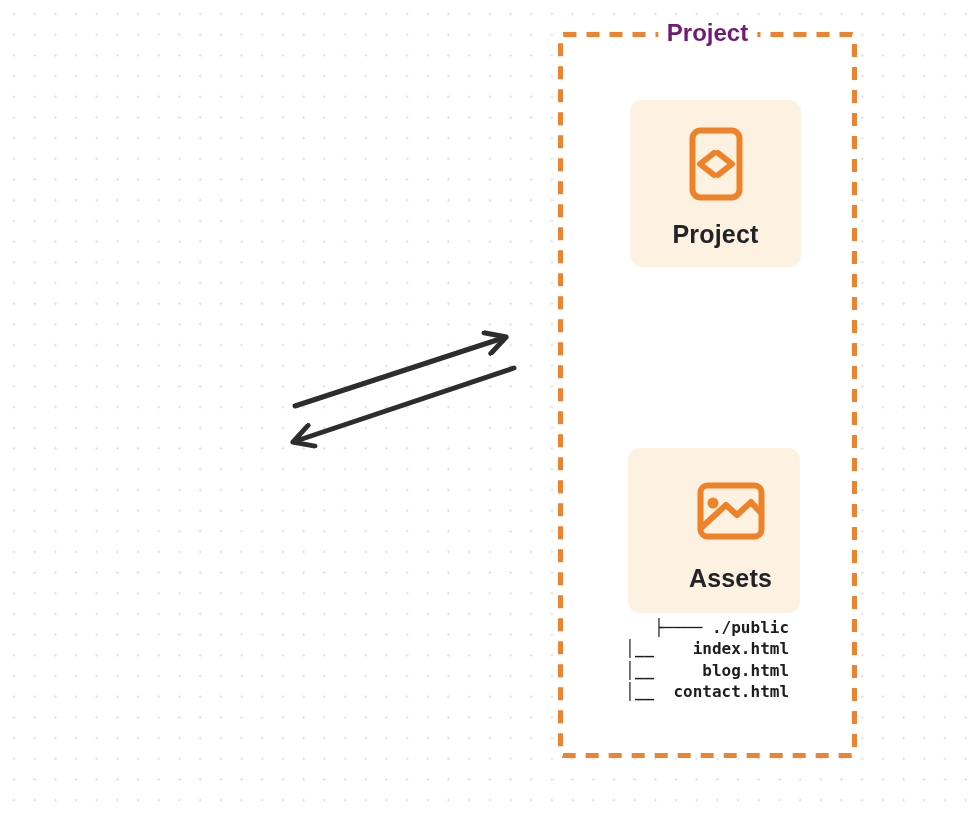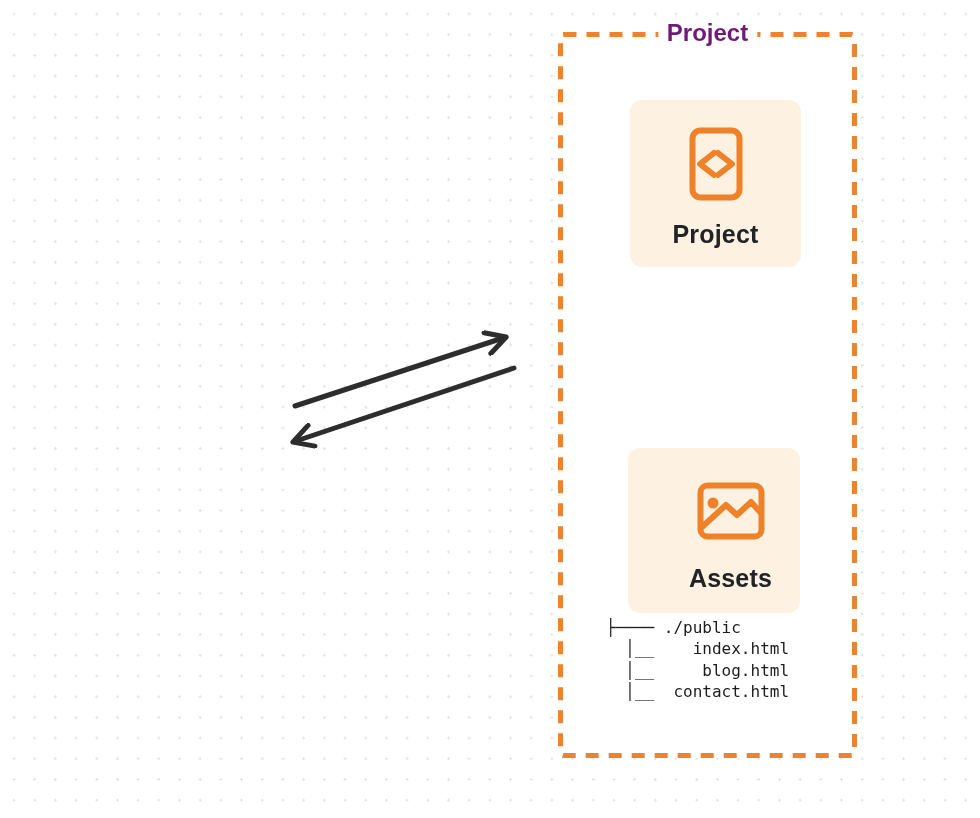--- a/index.html
+++ b/index.html
@@ -53,22 +53,23 @@
   .card.worker{left:72px;top:68px;width:171px;height:167px;padding-top:27px;box-sizing:border-box;}
   .card.assets{left:70px;top:416px;width:172px;height:165px;padding-top:34px;box-sizing:border-box;padding-left:33px;}
   .card.worker .card-label{margin-top:19px;}
   .card.assets .card-label{margin-top:24px;}
   .card-label{font-size:25px;font-weight:bold;color:#222326;letter-spacing:.2px;}
 
   
   .tree{
     position:absolute;left:48px;top:585px;margin:0;
     font-family:"DejaVu Sans Mono",monospace;
-    font-size:16px;font-weight:normal;line-height:21.3px;color:#1d1d1d;
+    font-size:16px;font-weight:bold;line-height:21.3px;color:#1d1d1d;
     white-space:pre;
+    text-align:right;
   }
 </style>
 </head>
 <body>
 
 <div class="stage">
 
 
 
   <svg class="arrows" viewBox="0 0 980 818">

